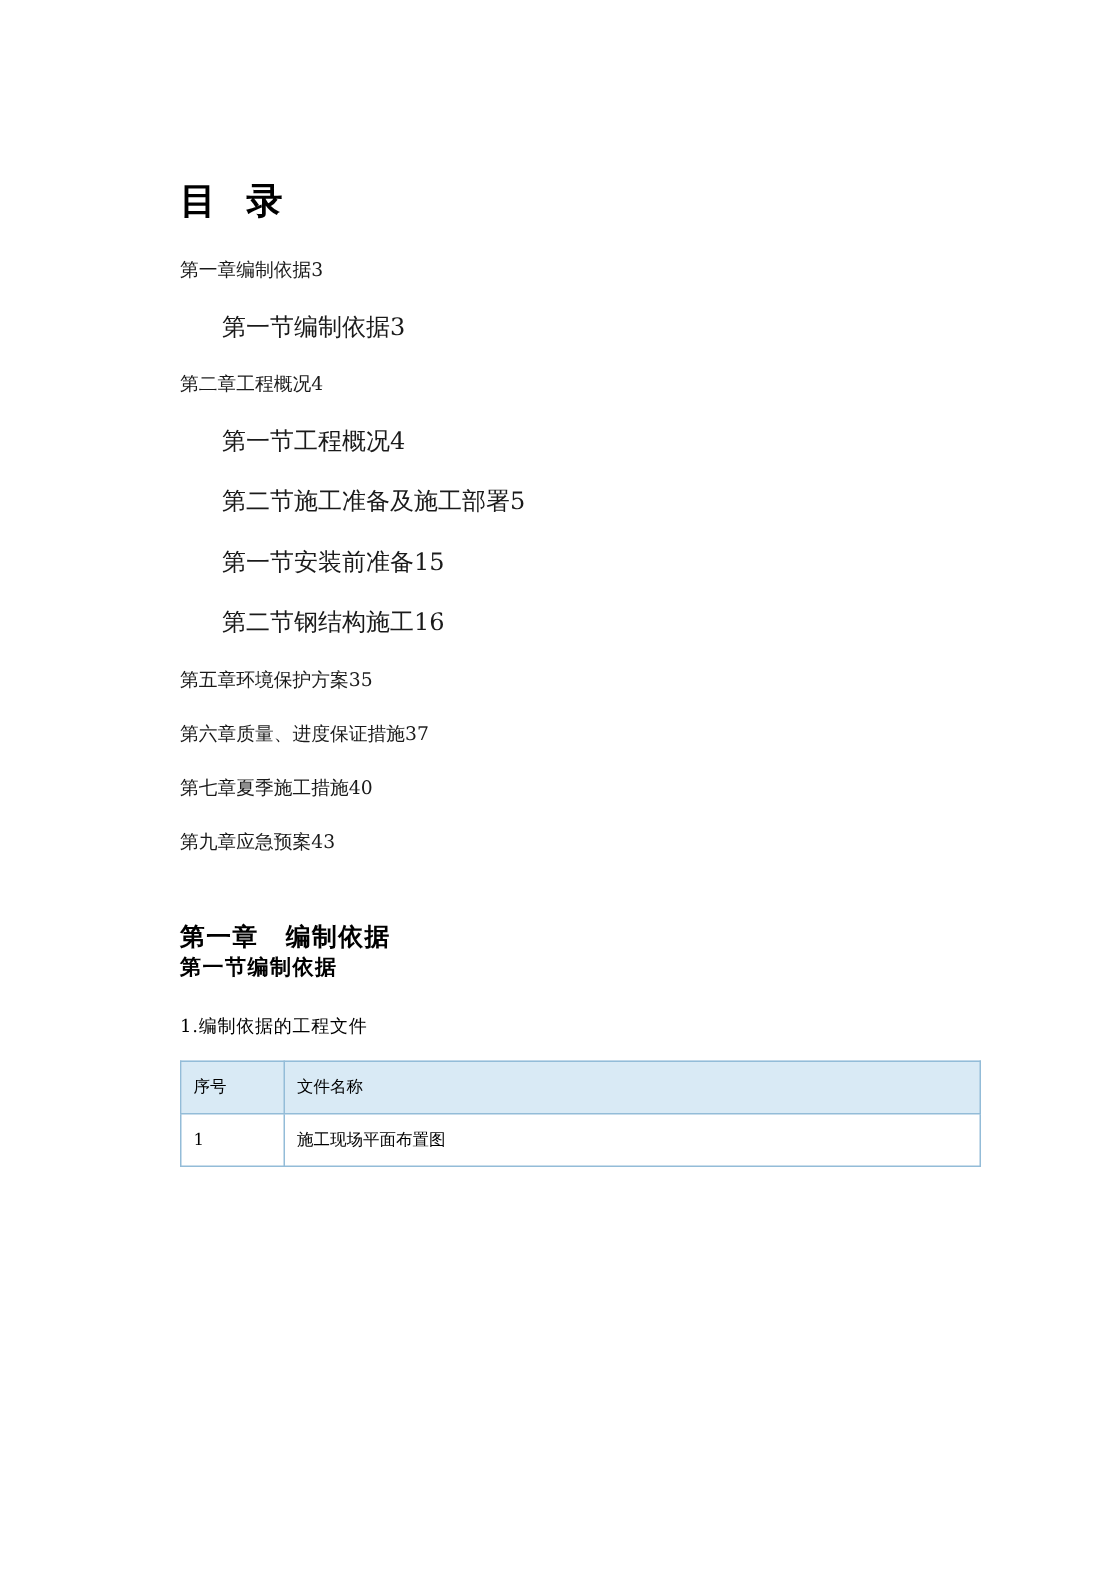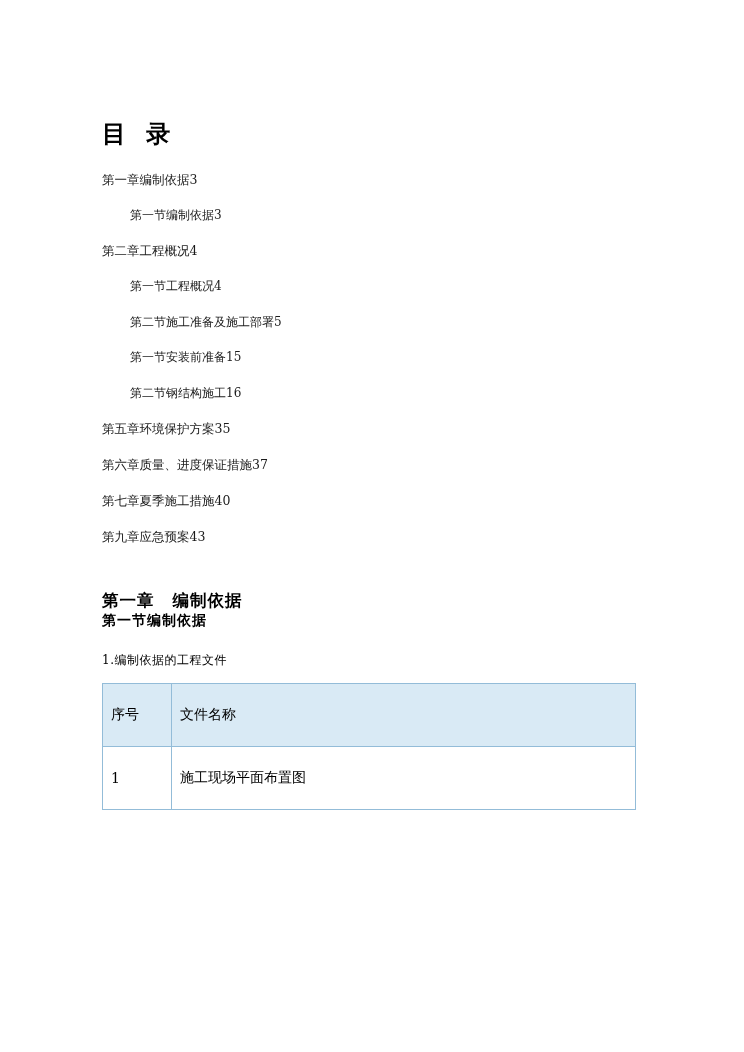--- a/index.html
+++ b/index.html
@@ -17,21 +17,21 @@
   }
   .page {
     position: relative;
     width: 744px;
     height: 1052px;
     box-sizing: border-box;
     padding: 0;
   }
   .content {
     position: absolute;
-    left: 102px;
+    left: 120px;
     top: 0;
     width: 534px;
   }
 
   
   .toc-title {
     font-size: 24px;
     font-weight: bold;
     letter-spacing: 6px;
     margin-top: 118px;
@@ -39,21 +39,21 @@
     color: #000;
   }
   .toc-l1 {
     font-size: 12.5px;
     font-weight: normal;
     color: #1a1a1a;
     margin: 0 0 21px 0;
     line-height: 1.2;
   }
   .toc-l2 {
-    font-size: 12px;
+    font-size: 16px;
     color: #1a1a1a;
     margin: 0 0 21px 28px;
     line-height: 1.2;
   }
 
   
   .chapter-title {
     font-size: 16.5px;
     font-weight: bold;
     margin-top: 46px;
@@ -75,22 +75,22 @@
   }
 
   
   table.doc-table {
     border-collapse: collapse;
     width: 534px;
     table-layout: fixed;
   }
   table.doc-table th, table.doc-table td {
     border: 1px solid #93bcd8;
-    font-size: 14px;
-    padding: 20px 8px;
+    font-size: 11px;
+    padding: 6px 8px;
     text-align: left;
     vertical-align: middle;
     font-weight: normal;
     height: 22px;
   }
   table.doc-table th {
     background: #d9eaf5;
   }
   table.doc-table td {
     background: #ffffff;

